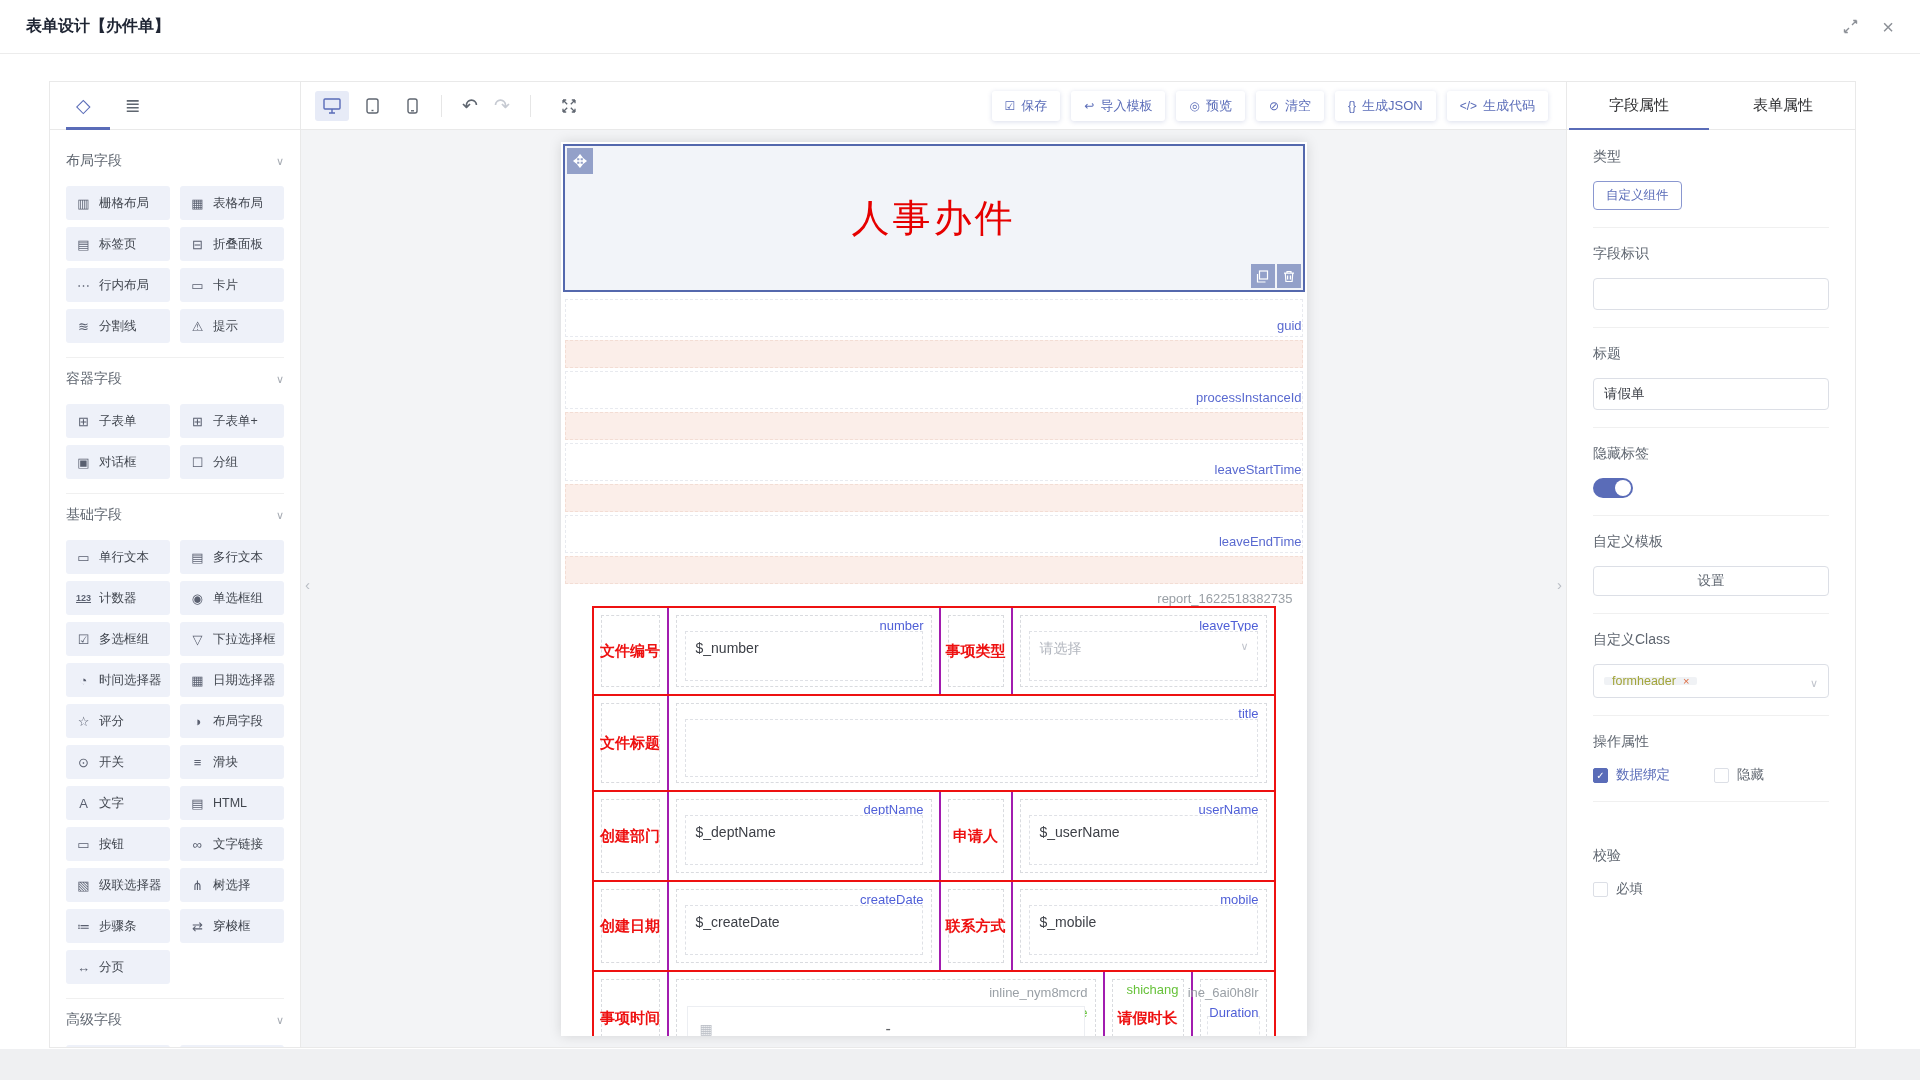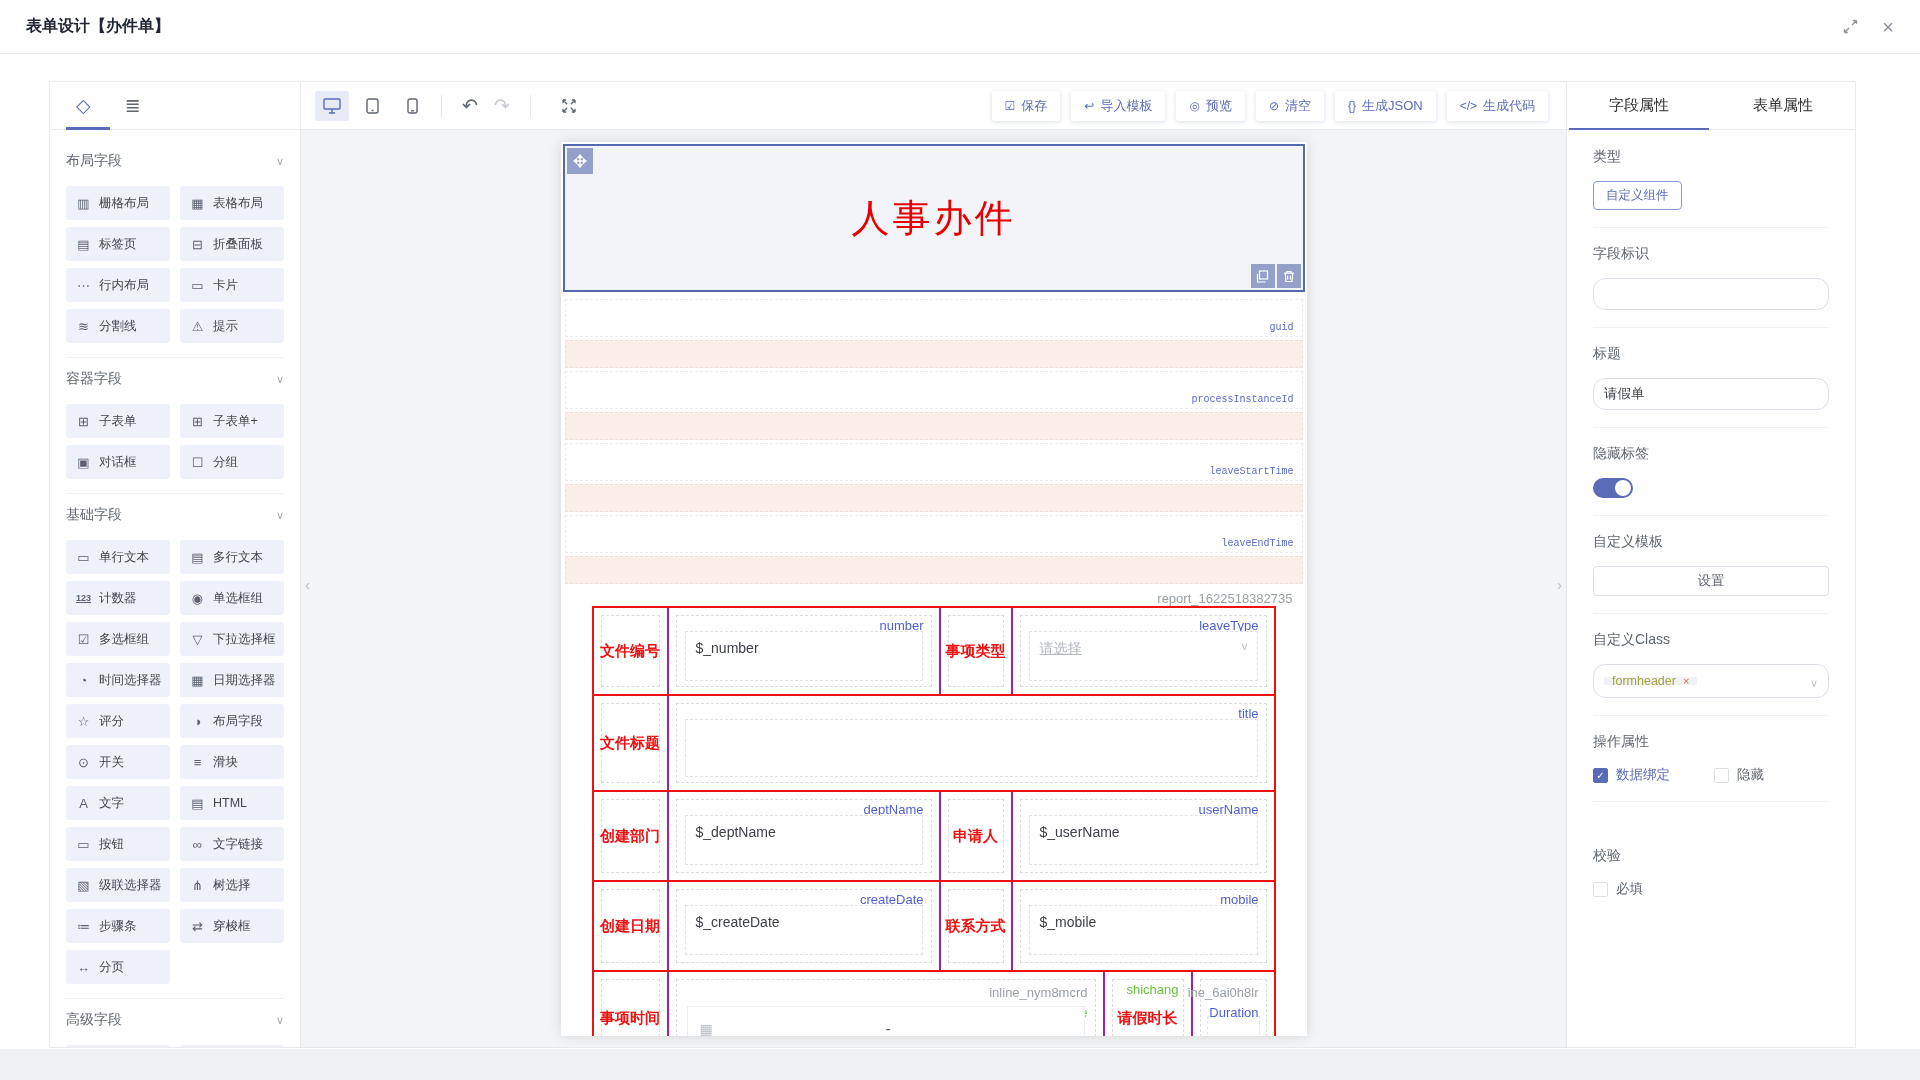--- a/index.html
+++ b/index.html
@@ -64,68 +64,68 @@
   .header-comp { border:2px solid #5468ad; background:#f2f4f9; height:148px; position:relative;
     display:flex; align-items:center; justify-content:center; cursor:pointer; }
   .form-title { color:#e60000; font-size:38px; letter-spacing:3px; }
   .move-handle { position:absolute; top:2px; left:2px; width:26px; height:26px; background:#93a0c9;
     color:#fff; display:flex; align-items:center; justify-content:center; cursor:move; }
   .comp-actions { position:absolute; right:2px; bottom:2px; display:flex; gap:2px; }
   .ca { width:24px; height:24px; background:#93a0c9; color:#fff; display:flex;
     align-items:center; justify-content:center; cursor:pointer; }
   .hidden-rows { padding:4px 0 0; }
   .hrow { position:relative; height:38px; border:1px dashed #e8eaef; margin:3px 2px 0; cursor:pointer; }
-  .hrow .hlabel { position:absolute; right:8px; bottom:3px; font-size:10px; color:#5a6ad0;font-family:Liberation Mono, monospace; }
+  .hrow .hlabel { position:absolute; right:0; bottom:3px; font-size:13px; color:#5a6ad0; }
   .prowgap { height:28px; margin:3px 2px 0; background:#fbeee9; border:1px dashed #f3ddd4; }
   .table-comp { position:relative; margin:2px 2px 0; padding:20px 27px 0; }
   .table-id { position:absolute; top:5px; right:10px; color:#9aa0a6; font-size:13px; }
   .ftable { border:2px solid #ee1111; }
   .trow { display:grid; border-bottom:2px solid #ee1111; }
   .trow:last-child { border-bottom:none; }
   .trow.r1 { grid-template-columns:75px 272px 72px 1fr; height:88px; }
   .trow.r2 { grid-template-columns:75px 1fr; height:96px; }
   .trow.r3 { grid-template-columns:75px 272px 72px 1fr; height:90px; }
   .trow.r5 { grid-template-columns:75px 436px 88px 1fr; height:92px; }
   .tcell { border-right:2px solid #a21caf; position:relative; padding:7px; min-width:0; }
   .tcell:last-child { border-right:none; }
   .cellbox { border:1px dashed #d9dbdf; height:100%; position:relative; }
   .labelcell .cellbox { display:flex; align-items:center; justify-content:center; }
   .redlabel { color:#ee1111; font-size:15px; font-weight:600; white-space:nowrap; }
   .fieldtag { position:absolute; top:2px; right:7px; color:#4f5fd7; font-size:13px; }
   .graytag { position:absolute; top:2px; right:7px; color:#9aa0a6; font-size:13px; white-space:nowrap; }
   .greentag { color:#67c23a; font-size:13px; }
   .inputbox { margin:15px 8px 0; height:50px; background:#fff; border:1px dashed #dfe1e6;
     padding:8px 10px; font-size:14px; color:#3d4047; position:relative; }
-  .inputbox .ph { color:#b3b7bf;text-decoration:underline; }
+  .inputbox .ph { color:#b3b7bf; }
   .inputbox .selchev { position:absolute; right:8px; top:8px; color:#c0c4cc; font-size:11px; }
   .daterange { margin:26px 10px 0; height:46px; background:#fff; border:1px solid #eceef2;
     display:flex; align-items:center; padding:0 12px; position:relative; }
   .daterange .cal { color:#b8bcc4; font-size:14px; }
   .daterange .dsep { position:absolute; left:50%; color:#606266; }
   .stacktags { position:absolute; top:2px; right:7px; text-align:right; line-height:1.25; }
   .minibox { margin:4px 6px 0; height:34px; background:#fff; border:1px dashed #e3e5ea; }
   .collapse-handle { position:absolute; top:436px; width:13px; height:36px; display:flex;
     align-items:center; justify-content:center; color:#b9bdc4; font-size:15px; cursor:pointer; }
   .ch-left { left:0; } .ch-right { right:0; }
   
   .props { width:289px; flex:none; border-left:1px solid #e9e9e9; padding:18px 26px 0; overflow:hidden; }
   .pgroup { padding-bottom:17px; border-bottom:1px solid #f0f0f0; margin-bottom:17px; }
   .pgroup:last-child { border-bottom:none;margin-top:45px; }
   .plabel { font-size:14px; color:#5f6670; margin-bottom:15px; }
   .ptag { display:inline-block; border:1px solid #8a97d0; color:#5a6cb8; font-size:12.5px;
     padding:5px 12px; border-radius:4px; cursor:pointer; }
-  .pinput { width:100%; height:32px; border:1px solid #dcdfe6; border-radius:12px; padding:0 10px;
+  .pinput { width:100%; height:32px; border:1px solid #dcdfe6; border-radius:4px; padding:0 10px;
     font-size:13.5px; color:#3d4047; background:#fff; outline:none; font-family:inherit; }
   .toggle { width:40px; height:20px; border-radius:10px; background:#e0e4ea; position:relative; cursor:pointer; }
   .toggle .knob { position:absolute; top:2px; left:2px; width:16px; height:16px; border-radius:50%; background:#fff; }
   .toggle.on { background:#5a6cb8; }
   .toggle.on .knob { left:auto; right:2px; }
   .setbtn { width:100%; height:30px; border:1px solid #dcdfe6; border-radius:4px; background:#fff;
     color:#5f6670; font-size:13.5px; display:flex; align-items:center; justify-content:center; cursor:pointer; }
-  .classbox { border:1px solid #dcdfe6; border-radius:12px; height:34px; display:flex;
+  .classbox { border:1px solid #dcdfe6; border-radius:4px; height:34px; display:flex;
     justify-content:space-between; padding:12px 10px; cursor:pointer; }
   .classtag { background:#f0f2f5; border-radius:2px; padding:4px 8px; font-size:12.5px;
     color:#a3a53a; display:flex; align-items:center; gap:7px; }
   .classtag .x { color:#de6a3e; font-size:11px; cursor:pointer; }
   .chevc { color:#c0c4cc; font-size:11px; }
   .checkrow { display:flex; gap:44px; }
   .cb { display:flex; align-items:center; gap:8px; font-size:13.5px; color:#5f6670; cursor:pointer; }
   .cbox { width:15px; height:15px; border:1px solid #dcdfe6; border-radius:2px; background:#fff;
     display:flex; align-items:center; justify-content:center; font-size:10px; color:#fff; flex:none; }
   .cbox.checked { background:#5a6cb8; border-color:#5a6cb8; }

